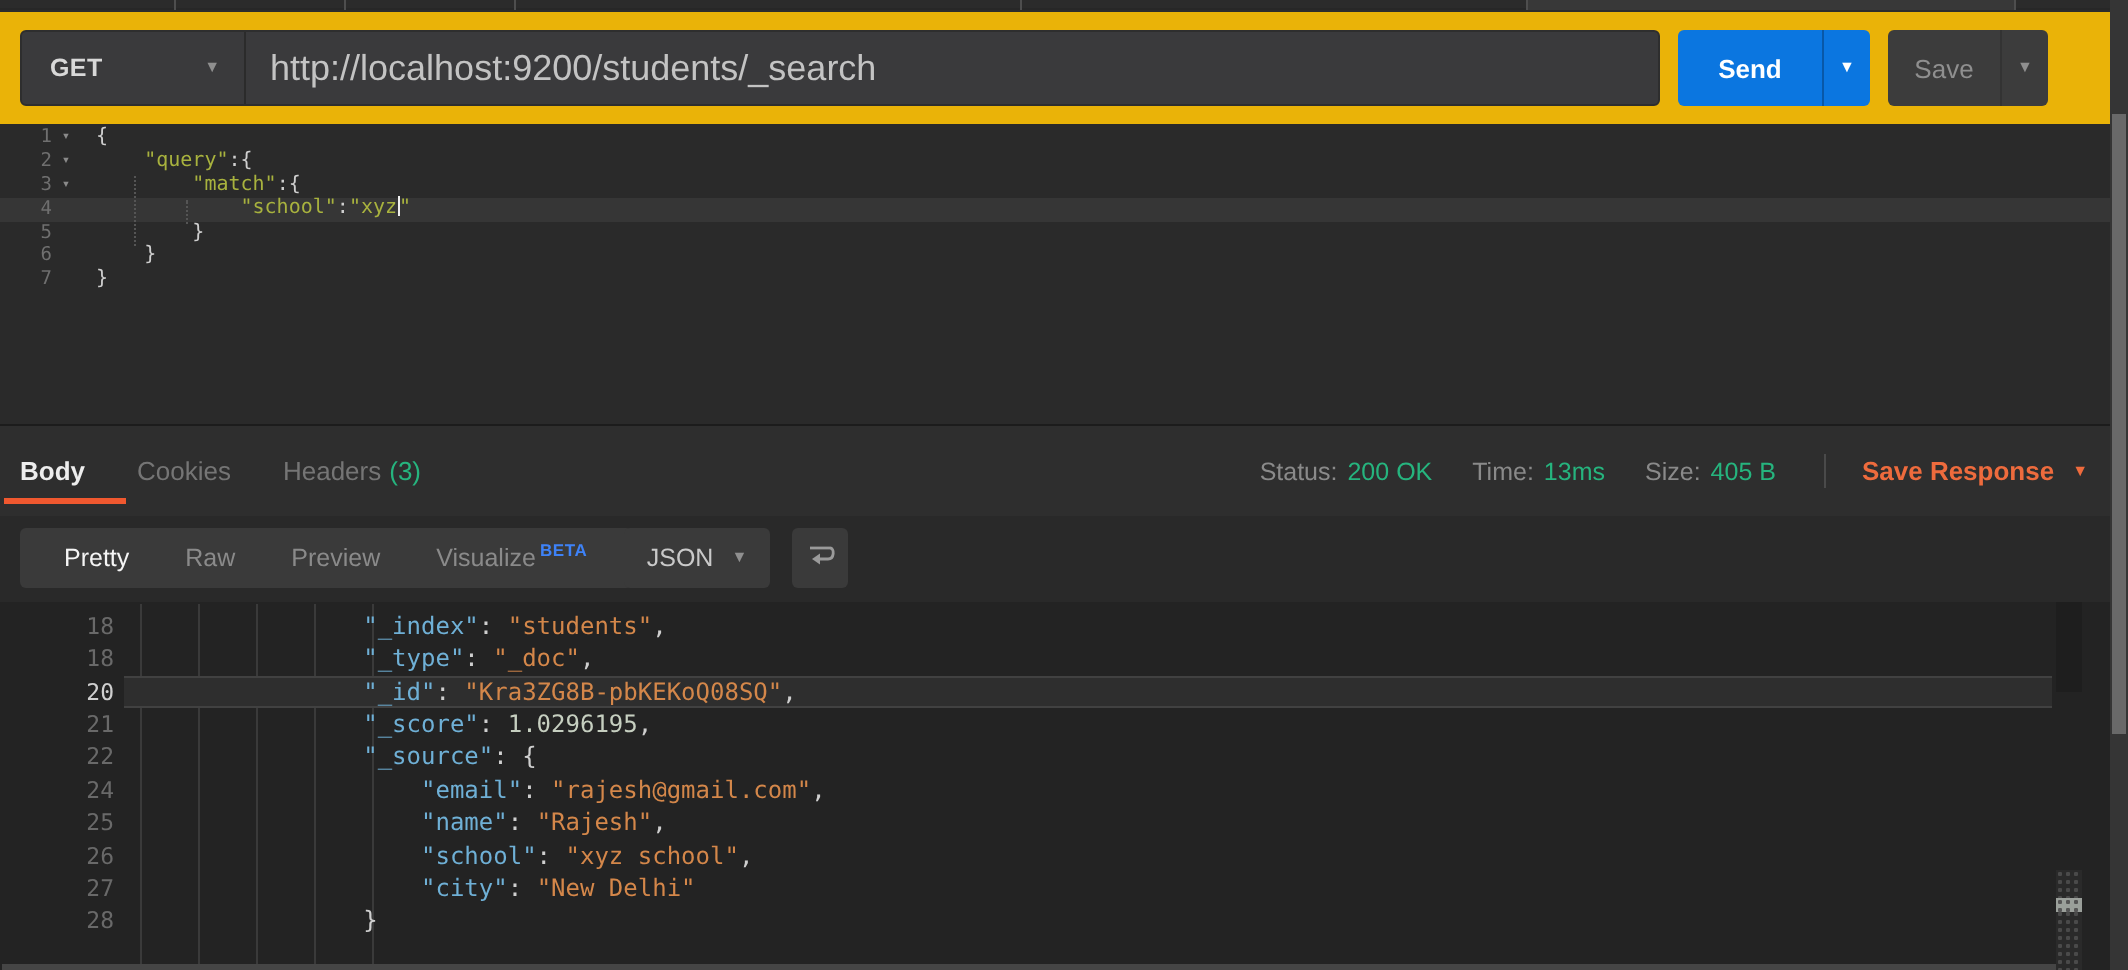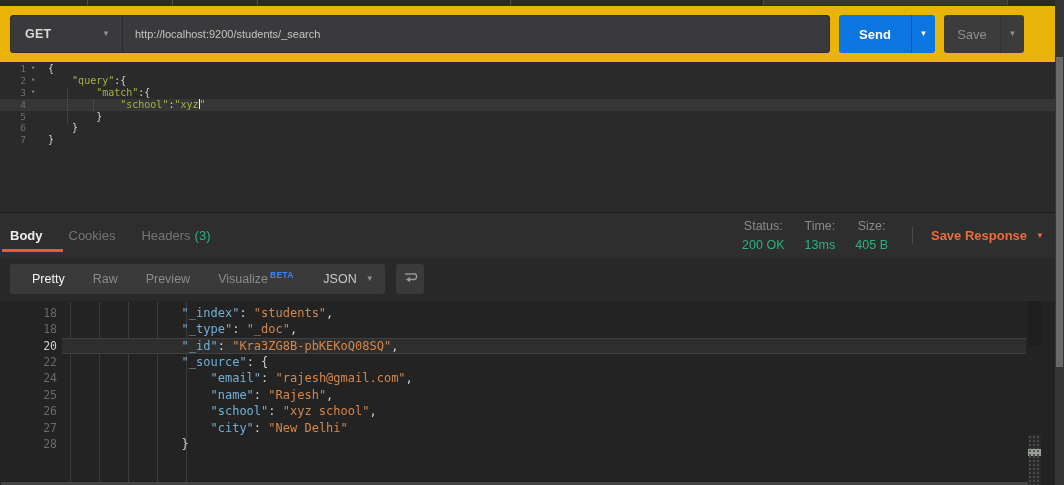--- a/index.html
+++ b/index.html
@@ -13,21 +13,21 @@
   .tabstrip { position:absolute; left:0; top:0; width:1064px; height:5px; background:#2b2b2b; border-bottom:1px solid #272727; }
   .tabstrip .seg-active { position:absolute; left:763px; top:0; width:244px; height:5px; background:#383838; }
   .tabstrip .sep { position:absolute; top:0; width:1px; height:5px; background:#4e4e4e; }
   
   .urlbar { position:absolute; left:0; top:6px; width:1064px; height:56px; background:#eab308; }
   .url-container { position:absolute; left:10px; top:9px; width:820px; height:38px; background:#3a3a3c; border:1px solid #2e2e2e; border-radius:3px; display:flex; align-items:stretch; }
   .method { width:112px; display:flex; align-items:center; padding-left:14px; border-right:1px solid #2b2b2b; cursor:pointer; }
   .method-label { color:#d8d8d8; font-size:12.5px; font-weight:600; letter-spacing:.2px; }
   .method .caret { margin-left:auto; margin-right:12px; }
   .caret { font-size:8px; color:#8f8f8f; line-height:1; }
-  .url-input { flex:1; background:transparent; border:none; outline:none; color:#c3c3c3; font-size:11px; padding:0 12px; font-family:"Liberation Sans", sans-serif; }
+  .url-input { flex:1; background:transparent; border:none; outline:none; color:#c3c3c3; font-size:18px; padding:0 12px; font-family:"Liberation Sans", sans-serif; }
   .send-btn { position:absolute; left:839px; top:9px; width:96px; height:38px; background:#0b76e0; border-radius:3px; display:flex; color:#fff; cursor:pointer; }
   .send-main { width:73px; display:flex; align-items:center; justify-content:center; font-size:13px; font-weight:600; border-right:1px solid rgba(0,0,0,.25); }
   .send-caret { flex:1; display:flex; align-items:center; justify-content:center; }
   .send-caret .caret { color:#fff; }
   .save-btn { position:absolute; left:944px; top:9px; width:80px; height:38px; background:#3c3c3c; border-radius:3px; display:flex; color:#8f8f8f; cursor:pointer; }
   .save-main { width:57px; display:flex; align-items:center; justify-content:center; font-size:13px; border-right:1px solid #333; }
   .save-caret { flex:1; display:flex; align-items:center; justify-content:center; }
   
   .request-editor { position:absolute; left:0; top:62px; width:1064px; height:150px; background:#2a2a2a; }
   .req-rows { position:absolute; left:0; top:1px; right:0; }
@@ -45,21 +45,21 @@
   .res-divider { position:absolute; left:0; top:212px; width:1064px; height:1px; background:#1c1c1c; }
   .response-header { position:absolute; left:0; top:213px; width:1064px; height:45px; background:#2e2e2e; }
   .res-tabs { position:absolute; left:10px; top:0; height:45px; display:flex; align-items:center; }
   .res-tab { position:relative; height:45px; display:flex; align-items:center; padding:0 13px; font-size:13px; color:#757575; cursor:pointer; }
   .res-tab:first-child { padding-left:0; }
   .res-tab.active { color:#ededed; font-weight:600; }
   .res-tab.active::after { content:""; position:absolute; left:-7px; right:-7px; bottom:6px; height:3px; background:#f0582f; }
   .res-tab:first-child.active::after { left:-8px; }
   .tab-count { color:#26b47e; margin-left:4px; }
   .res-meta { position:absolute; right:20px; top:0; height:45px; display:flex; align-items:center; gap:10px; font-size:12.5px; }
-  .meta-pair { display:flex; align-items:center; gap:5px; margin-left:10px;flex-direction:column; }
+  .meta-pair { display:flex; align-items:center; gap:5px; margin-left:10px; }
   .meta-label { color:#8a8a8a; }
   .meta-value { color:#26b47e; }
   .meta-sep { width:1px; height:17px; background:#4a4a4a; margin:0 8px 0 14px; }
   .save-response { display:flex; align-items:center; gap:9px; cursor:pointer; }
   .save-response-label { color:#ee6b3d; font-size:13px; font-weight:600; }
   .save-response .caret { color:#ee6b3d; }
   
   .view-toolbar { position:absolute; left:0; top:258px; width:1064px; height:43px; background:#292929; }
   .modes { position:absolute; left:10px; top:6px; height:30px; background:#3a3a3a; border-radius:3px; display:flex; align-items:center; padding:0 8px; }
   .mode { padding:0 14px; font-size:12.5px; color:#8a8a8a; cursor:pointer; position:relative; }
@@ -239,20 +239,24 @@
         </div>
         <div class="res-row">
           <span class="ln">18</span>
           <pre class="code"><span class="tk-ws">                </span><span class="tk-key">"_type"</span><span class="tk-punc">: </span><span class="tk-str">"_doc"</span><span class="tk-punc">,</span></pre>
         </div>
         <div class="res-row highlight">
           <span class="ln">20</span>
           <pre class="code"><span class="tk-ws">                </span><span class="tk-key">"_id"</span><span class="tk-punc">: </span><span class="tk-str">"Kra3ZG8B-pbKEKoQ08SQ"</span><span class="tk-punc">,</span></pre>
         </div>
         <div class="res-row">
+          <span class="ln">21</span>
+          <pre class="code"><span class="tk-ws">                </span><span class="tk-key">"_score"</span><span class="tk-punc">: </span><span class="tk-num">1.0296195</span><span class="tk-punc">,</span></pre>
+        </div>
+        <div class="res-row">
           <span class="ln">22</span>
           <pre class="code"><span class="tk-ws">                </span><span class="tk-key">"_source"</span><span class="tk-punc">: {</span></pre>
         </div>
         <div class="res-row">
           <span class="ln">24</span>
           <pre class="code"><span class="tk-ws">                    </span><span class="tk-key">"email"</span><span class="tk-punc">: </span><span class="tk-str">"rajesh@gmail.com"</span><span class="tk-punc">,</span></pre>
         </div>
         <div class="res-row">
           <span class="ln">25</span>
           <pre class="code"><span class="tk-ws">                    </span><span class="tk-key">"name"</span><span class="tk-punc">: </span><span class="tk-str">"Rajesh"</span><span class="tk-punc">,</span></pre>

